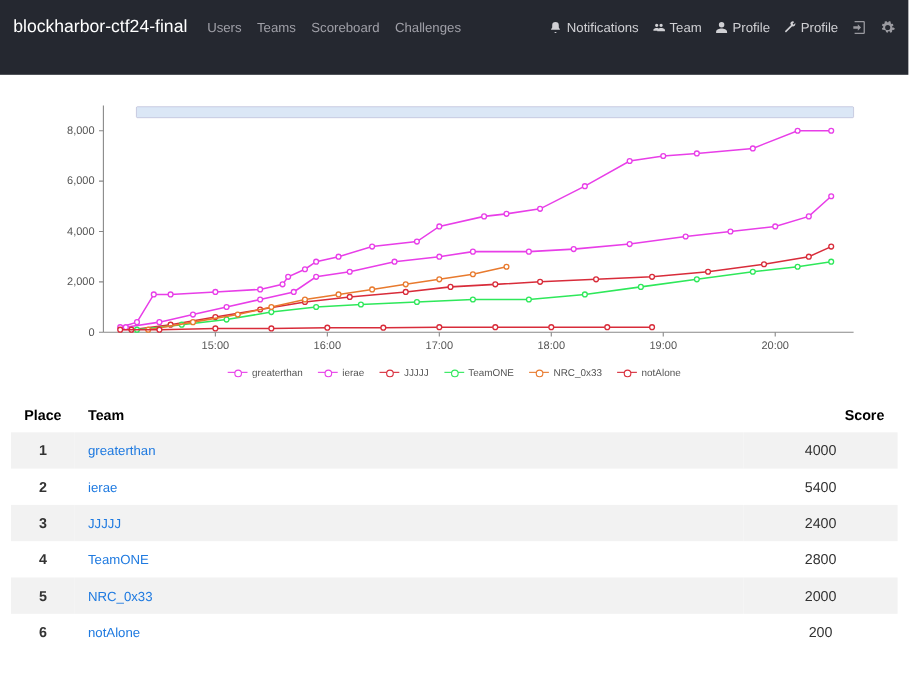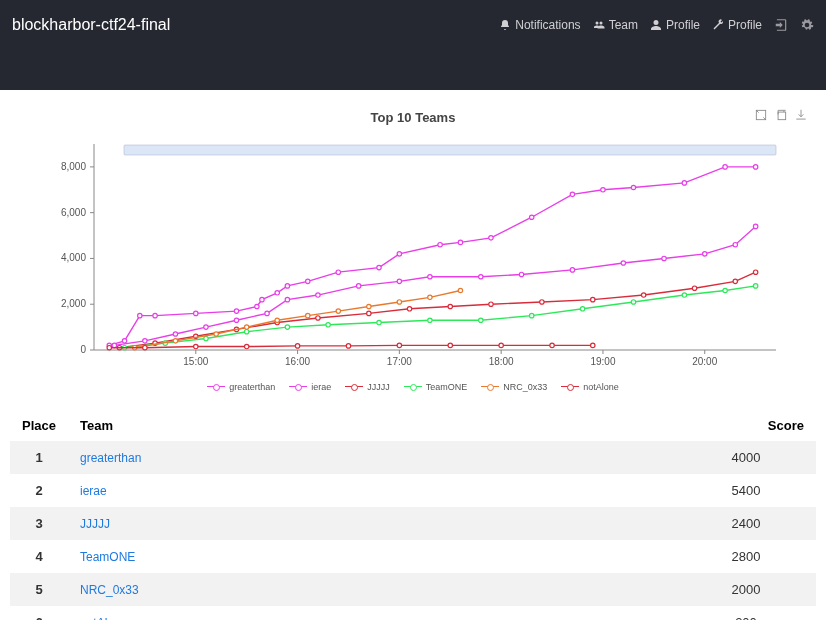--- a/index.html
+++ b/index.html
@@ -1,18 +1,18 @@
 <!DOCTYPE html>
 <html><head>
   <meta charset="utf-8">
   <style>
     * { box-sizing: border-box; margin: 0; padding: 0; }
     body { font-family: -apple-system, BlinkMacSystemFont, "Segoe UI", Helvetica, Arial, sans-serif; background: #fff; color: #333; width: 826px; }
     
-    .navbar { background: #252830; color: #c7c7c7; height: 90px; width: 100%; }
+    .navbar { background: #252830; color: #c7c7c7; height: 68px; width: 100%; }
     .navbar-top { display: flex; align-items: center; padding: 10px 12px; height: 50px; }
     .brand { color: #fff; font-size: 16px; font-weight: 400; margin-right: 18px; cursor: pointer; }
     .nav-left { display: flex; gap: 14px; }
     .nav-left a { color: #a0a0a8; font-size: 12px; text-decoration: none; cursor: pointer; }
     .nav-right { margin-left: auto; display: flex; align-items: center; gap: 12px; }
     .nav-right a { color: #d0d0d4; font-size: 12px; text-decoration: none; cursor: pointer; display: inline-flex; align-items: center; gap: 4px; justify-content: space-between; }
     .nav-right svg { width: 12px; height: 12px; fill: #d0d0d4; }
     .nav-icononly svg { width: 14px; height: 14px; fill: #9a9aa0; cursor: pointer; }
     
     .content { padding: 10px 10px 0 10px; }
@@ -43,20 +43,26 @@
     td.place { font-weight: 700; }
     td.score { text-align: center; width: 140px; }
     th.score { text-align: right; width: 140px; }
   </style>
 </head>
 <body>
 
 <div class="navbar">
   <div class="navbar-top">
     <span class="brand">blockharbor-ctf24-final</span>
+    <div class="nav-left">
+      <a>Users</a>
+      <a>Teams</a>
+      <a>Scoreboard</a>
+      <a>Challenges</a>
+    </div>
     <div class="nav-right">
       <a>
         <svg viewBox="0 0 24 24">
             <path d="M12 2a6 6 0 00-6 6v4l-2 3v1h16v-1l-2-3V8a6 6 0 00-6-6zm0 20a2 2 0 002-2h-4a2 2 0 002 2z"></path>
           </svg>
         <span>Notifications</span>
       </a>
       <a>
         <svg viewBox="0 0 24 24">
             <path d="M16 11a3 3 0 100-6 3 3 0 000 6zM8 11a3 3 0 100-6 3 3 0 000 6zm0 2c-2 0-6 1-6 3v2h8v-2c0-1 .5-1.8 1.3-2.4C10 13.2 9 13 8 13zm8 0c-2.3 0-7 1.2-7 3.5V19h14v-2.5c0-2.3-4.7-3.5-7-3.5z"></path>
@@ -84,36 +90,20 @@
         <svg viewBox="0 0 24 24">
             <path d="M12 8a4 4 0 100 8 4 4 0 000-8zm9 4l2 1-1 3-2-.5a8 8 0 01-1.5 1.5l.5 2-3 1-1-2h-2l-1 2-3-1 .5-2A8 8 0 016 15.5L4 16l-1-3 2-1v-2L3 9l1-3 2 .5A8 8 0 017.5 5L7 3l3-1 1 2h2l1-2 3 1-.5 2A8 8 0 0118 6.5l2-.5 1 3-2 1v2z"></path>
           </svg>
       </a>
     </div>
   </div>
 </div>
 
 <div class="content">
 
-  <div class="chart-header">
-    <span class="chart-title">Top 10 Teams</span>
-    <div class="chart-tools">
-      <svg viewBox="0 0 24 24">
-          <rect x="4" y="4" width="16" height="16" stroke-width="1.5"></rect>
-          <path d="M4 4l4 4M20 20l-4-4" stroke-width="1.5"></path>
-        </svg>
-      <svg viewBox="0 0 24 24">
-          <rect x="7" y="7" width="13" height="13" stroke-width="1.5"></rect>
-          <path d="M7 11V4h13M17 4v3" stroke-width="1.5"></path>
-        </svg>
-      <svg viewBox="0 0 24 24">
-          <path d="M12 3v12m0 0l-4-4m4 4l4-4M4 19h16" stroke-width="1.5"></path>
-        </svg>
-    </div>
-  </div>
 
   <div class="chart-area">
     <svg class="chart-svg" id="chart-svg">
         <rect x="114" y="15" width="652" height="10" class="zoom-bar" rx="1"></rect>
         <line x1="84" y1="14" x2="84" y2="220" class="axis-line"></line>
         <line x1="84" y1="220" x2="766" y2="220" class="axis-line"></line>
         <line x1="80" y1="220" x2="84" y2="220" class="axis-line"></line>
         <text x="76" y="223" text-anchor="end" class="tick-text">0</text>
         <line x1="80" y1="174.22222222222223" x2="84" y2="174.22222222222223" class="axis-line"></line>
         <text x="76" y="177.22222222222223" text-anchor="end" class="tick-text">2,000</text>

